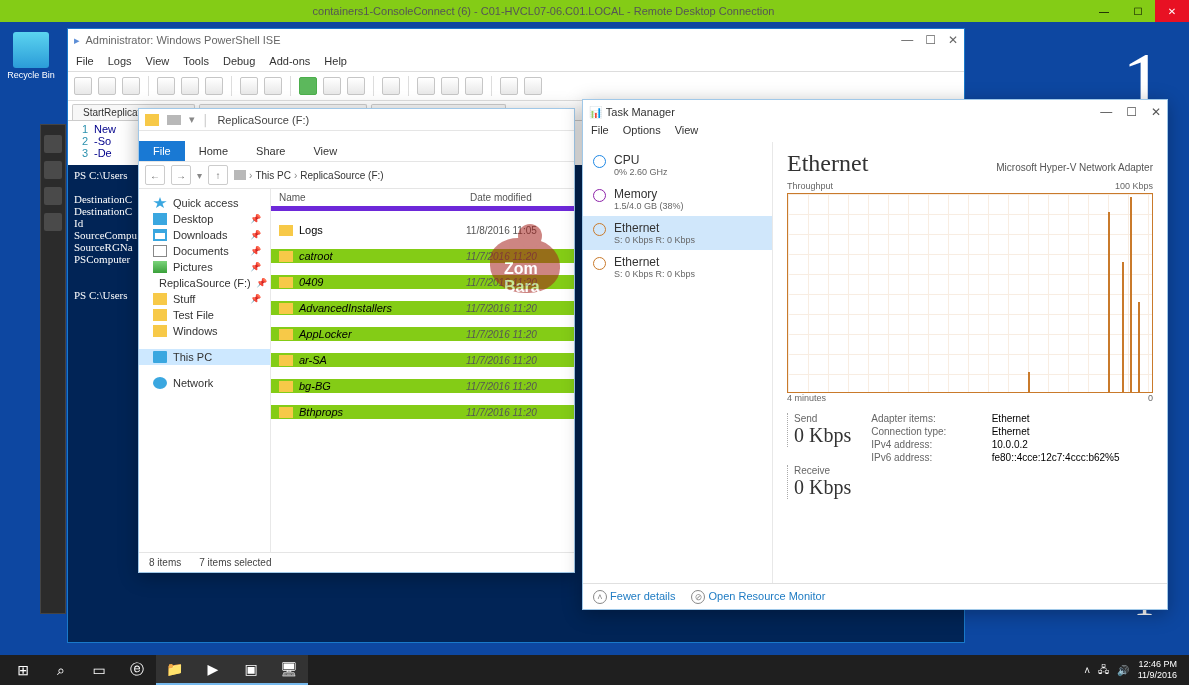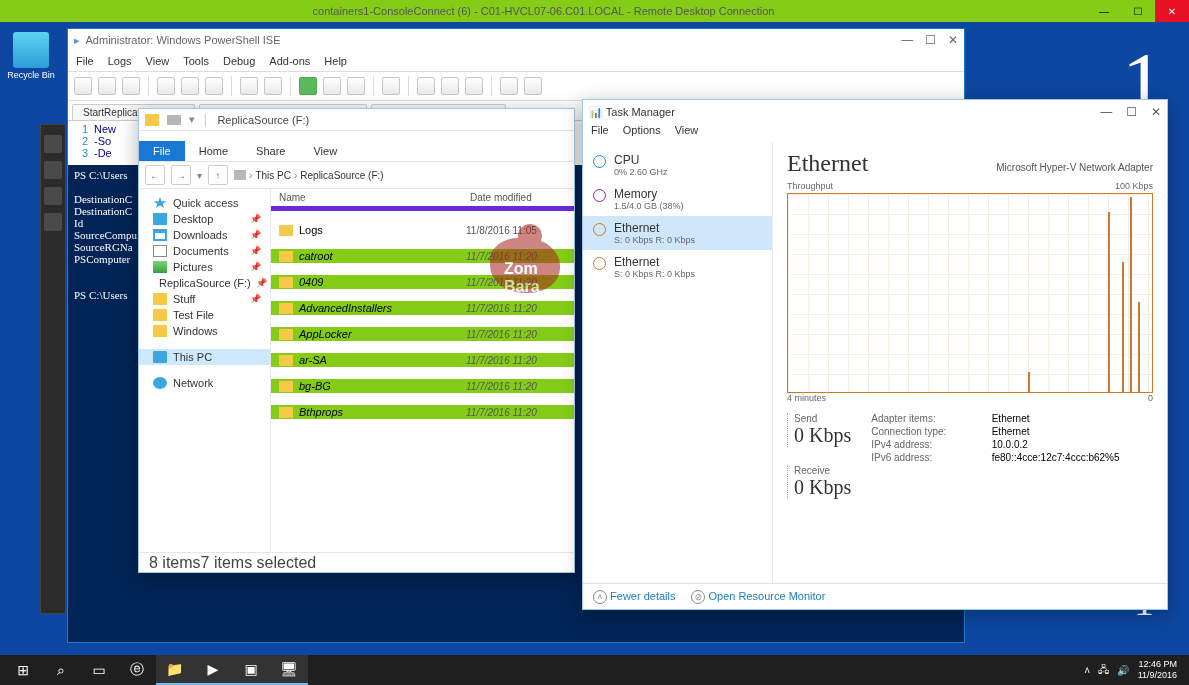--- a/index.html
+++ b/index.html
@@ -69,21 +69,21 @@
 .pin { margin-left:auto; color:#888; font-size:9px; }
 .exp-list { flex:1; font-size:11px; }
 .list-hdr { display:flex; border-bottom:5px solid #6d28d9; color:#555; font-size:10px; }
 .col-name { flex:1; padding:3px 8px; }
 .col-date { width:108px; padding:3px 4px; }
 .f-row { display:flex; align-items:center; padding:1px 0 1px 8px;margin-top:12px; }
 .f-row.sel { background:#84cc16;font-style:italic; }
 .f-ico { width:14px; height:11px; background:#f7c948; margin-right:6px; }
 .f-name { flex:1; }
 .f-date { width:108px; color:#555; font-size:10px; }
-.exp-status { height:20px; border-top:1px solid #e5e5e5; font-size:16px; color:#444; display:flex; align-items:center; padding:0 10px; }
+.exp-status { height:20px; border-top:1px solid #e5e5e5; font-size:10px; color:#444; display:flex; align-items:center; padding:0 10px; gap:18px; }
 
 
 .tm { position:absolute; top:99px; left:582px; width:586px; height:511px; background:#fff; border:1px solid #a0c8e8; box-shadow:0 4px 18px rgba(0,0,0,.3); display:flex; flex-direction:column; }
 .tm-title { height:24px; display:flex; align-items:center; font-size:11px; padding:0 6px; color:#333; }
 .tm-wbtns { margin-left:auto; display:flex; gap:14px; color:#555; font-size:12px; }
 .tm-menu { height:18px; display:flex; gap:14px; padding:0 8px; font-size:11px; color:#333; }
 .tm-tabs { height:22px; display:flex; font-size:11px; color:#555; border-bottom:1px solid #ddd; align-items:flex-end; }
 .tm-tab { padding:3px 10px; }
 .tm-tab.sel { border:1px solid #ddd; border-bottom:1px solid #fff; background:#fff; margin-bottom:-1px; color:#000; }
 .tm-body { flex:1; display:flex; overflow:hidden; }

